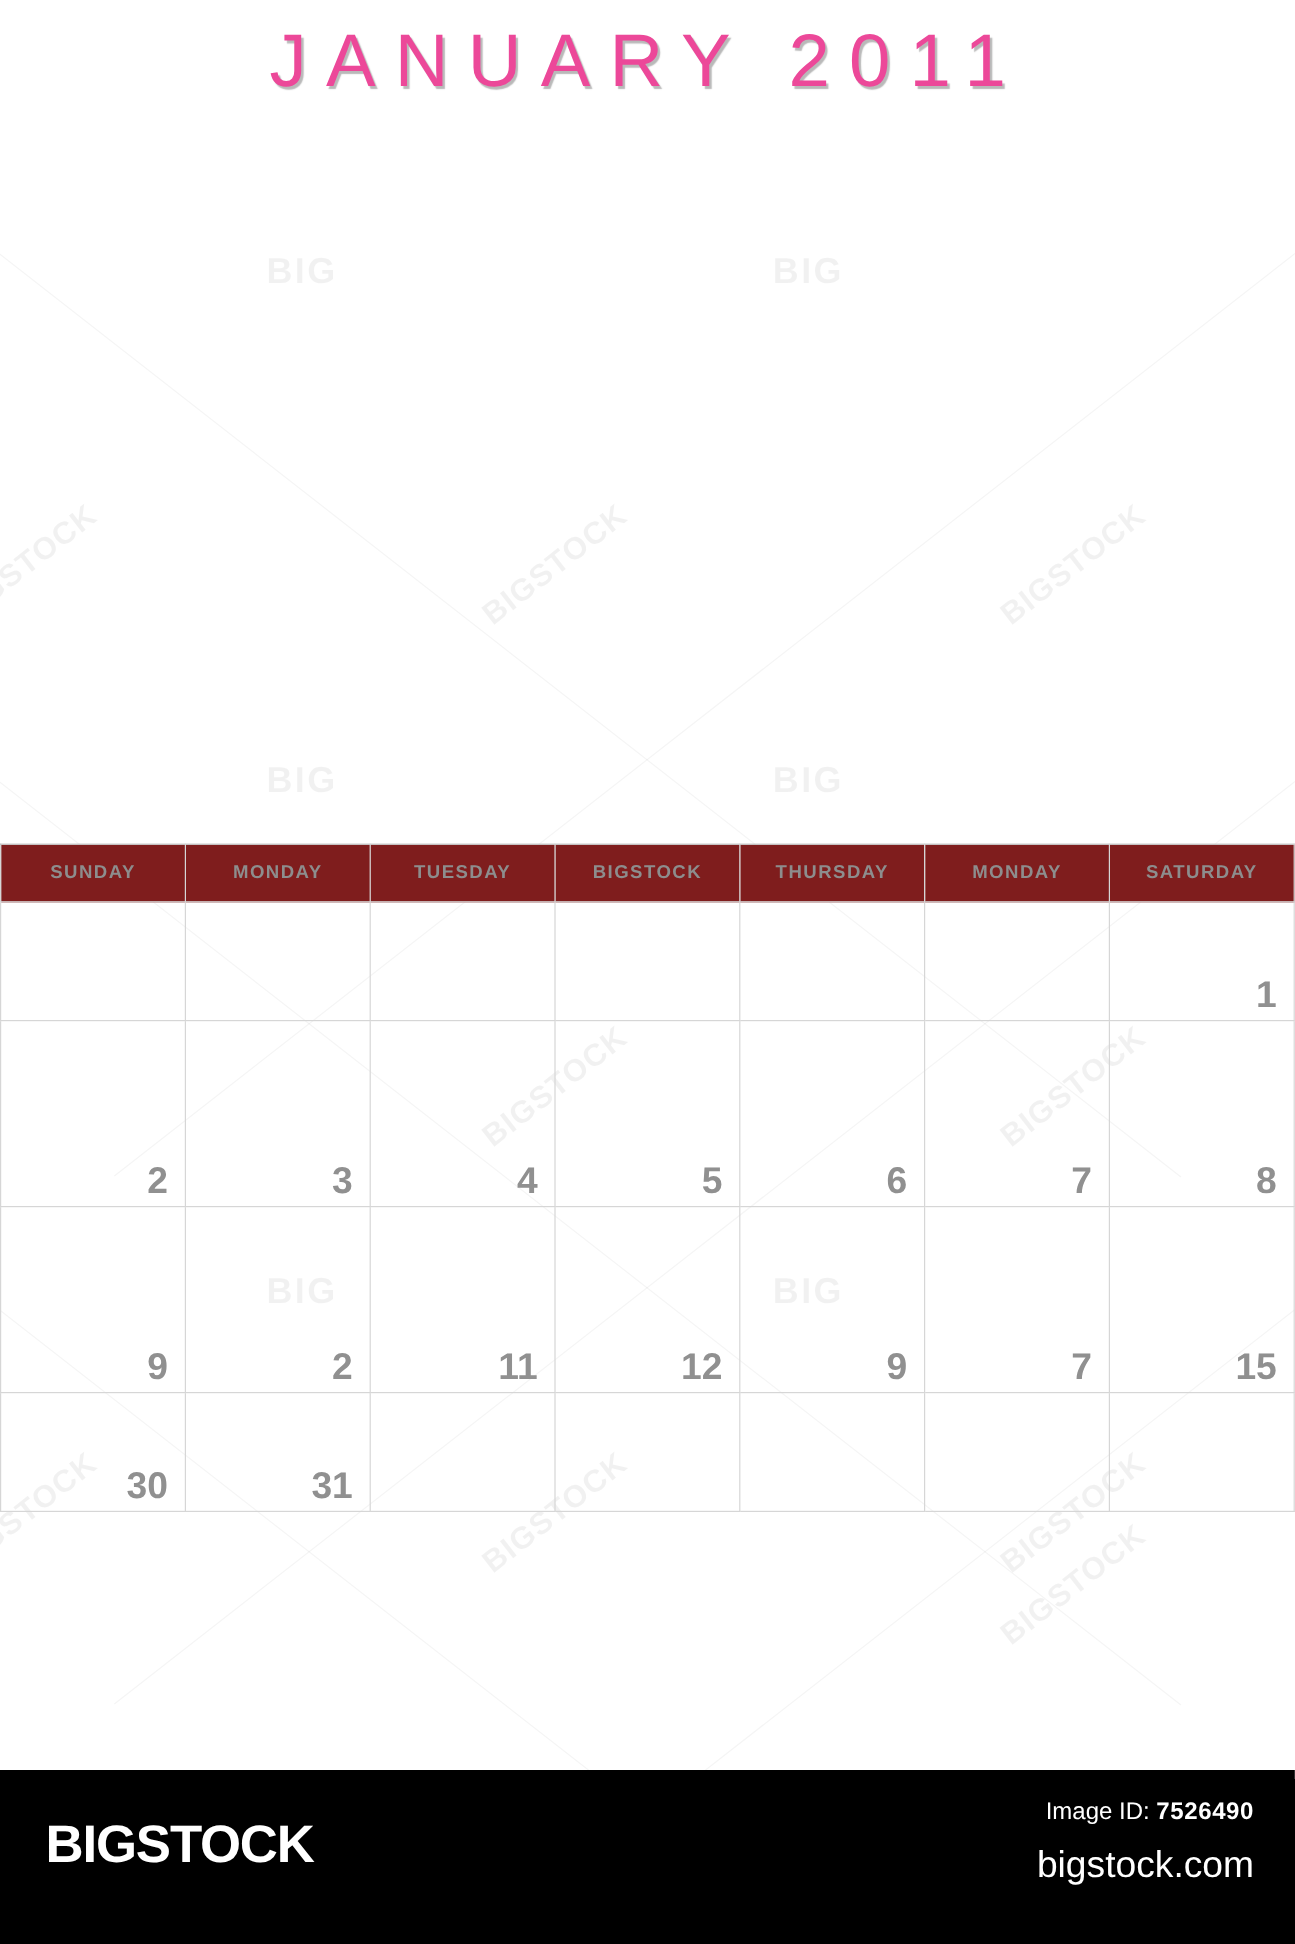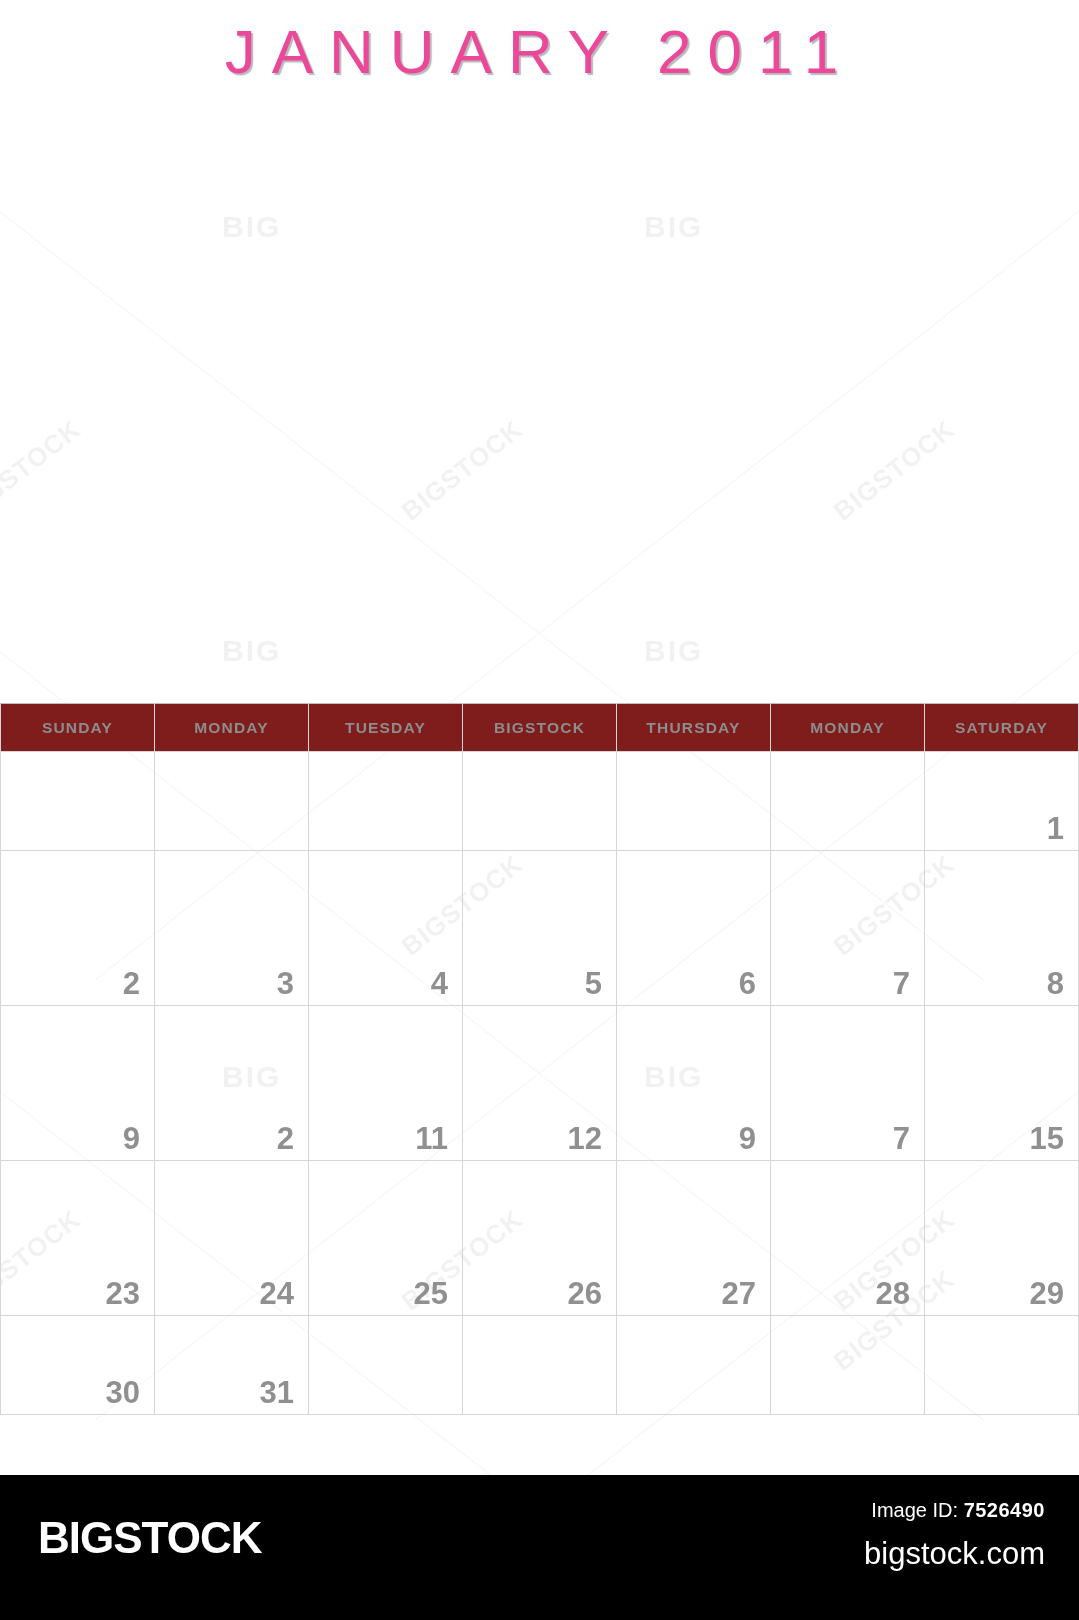--- a/index.html
+++ b/index.html
@@ -236,29 +236,20 @@
         </tr>
         <tr>
           <td><span class="daynum">9</span></td>
           <td><span class="daynum">2</span></td>
           <td><span class="daynum">11</span></td>
           <td><span class="daynum">12</span></td>
           <td><span class="daynum">9</span></td>
           <td><span class="daynum">7</span></td>
           <td><span class="daynum">15</span></td>
         </tr>
-        <tr>
-          <td><span class="daynum">23</span></td>
-          <td><span class="daynum">24</span></td>
-          <td><span class="daynum">25</span></td>
-          <td><span class="daynum">26</span></td>
-          <td><span class="daynum">27</span></td>
-          <td><span class="daynum">28</span></td>
-          <td><span class="daynum">29</span></td>
-        </tr>
         <tr class="last-week">
           <td><span class="daynum">30</span></td>
           <td><span class="daynum">31</span></td>
           <td><span class="daynum"></span></td>
           <td><span class="daynum"></span></td>
           <td><span class="daynum"></span></td>
           <td><span class="daynum"></span></td>
           <td><span class="daynum"></span></td>
         </tr>
       </tbody>

